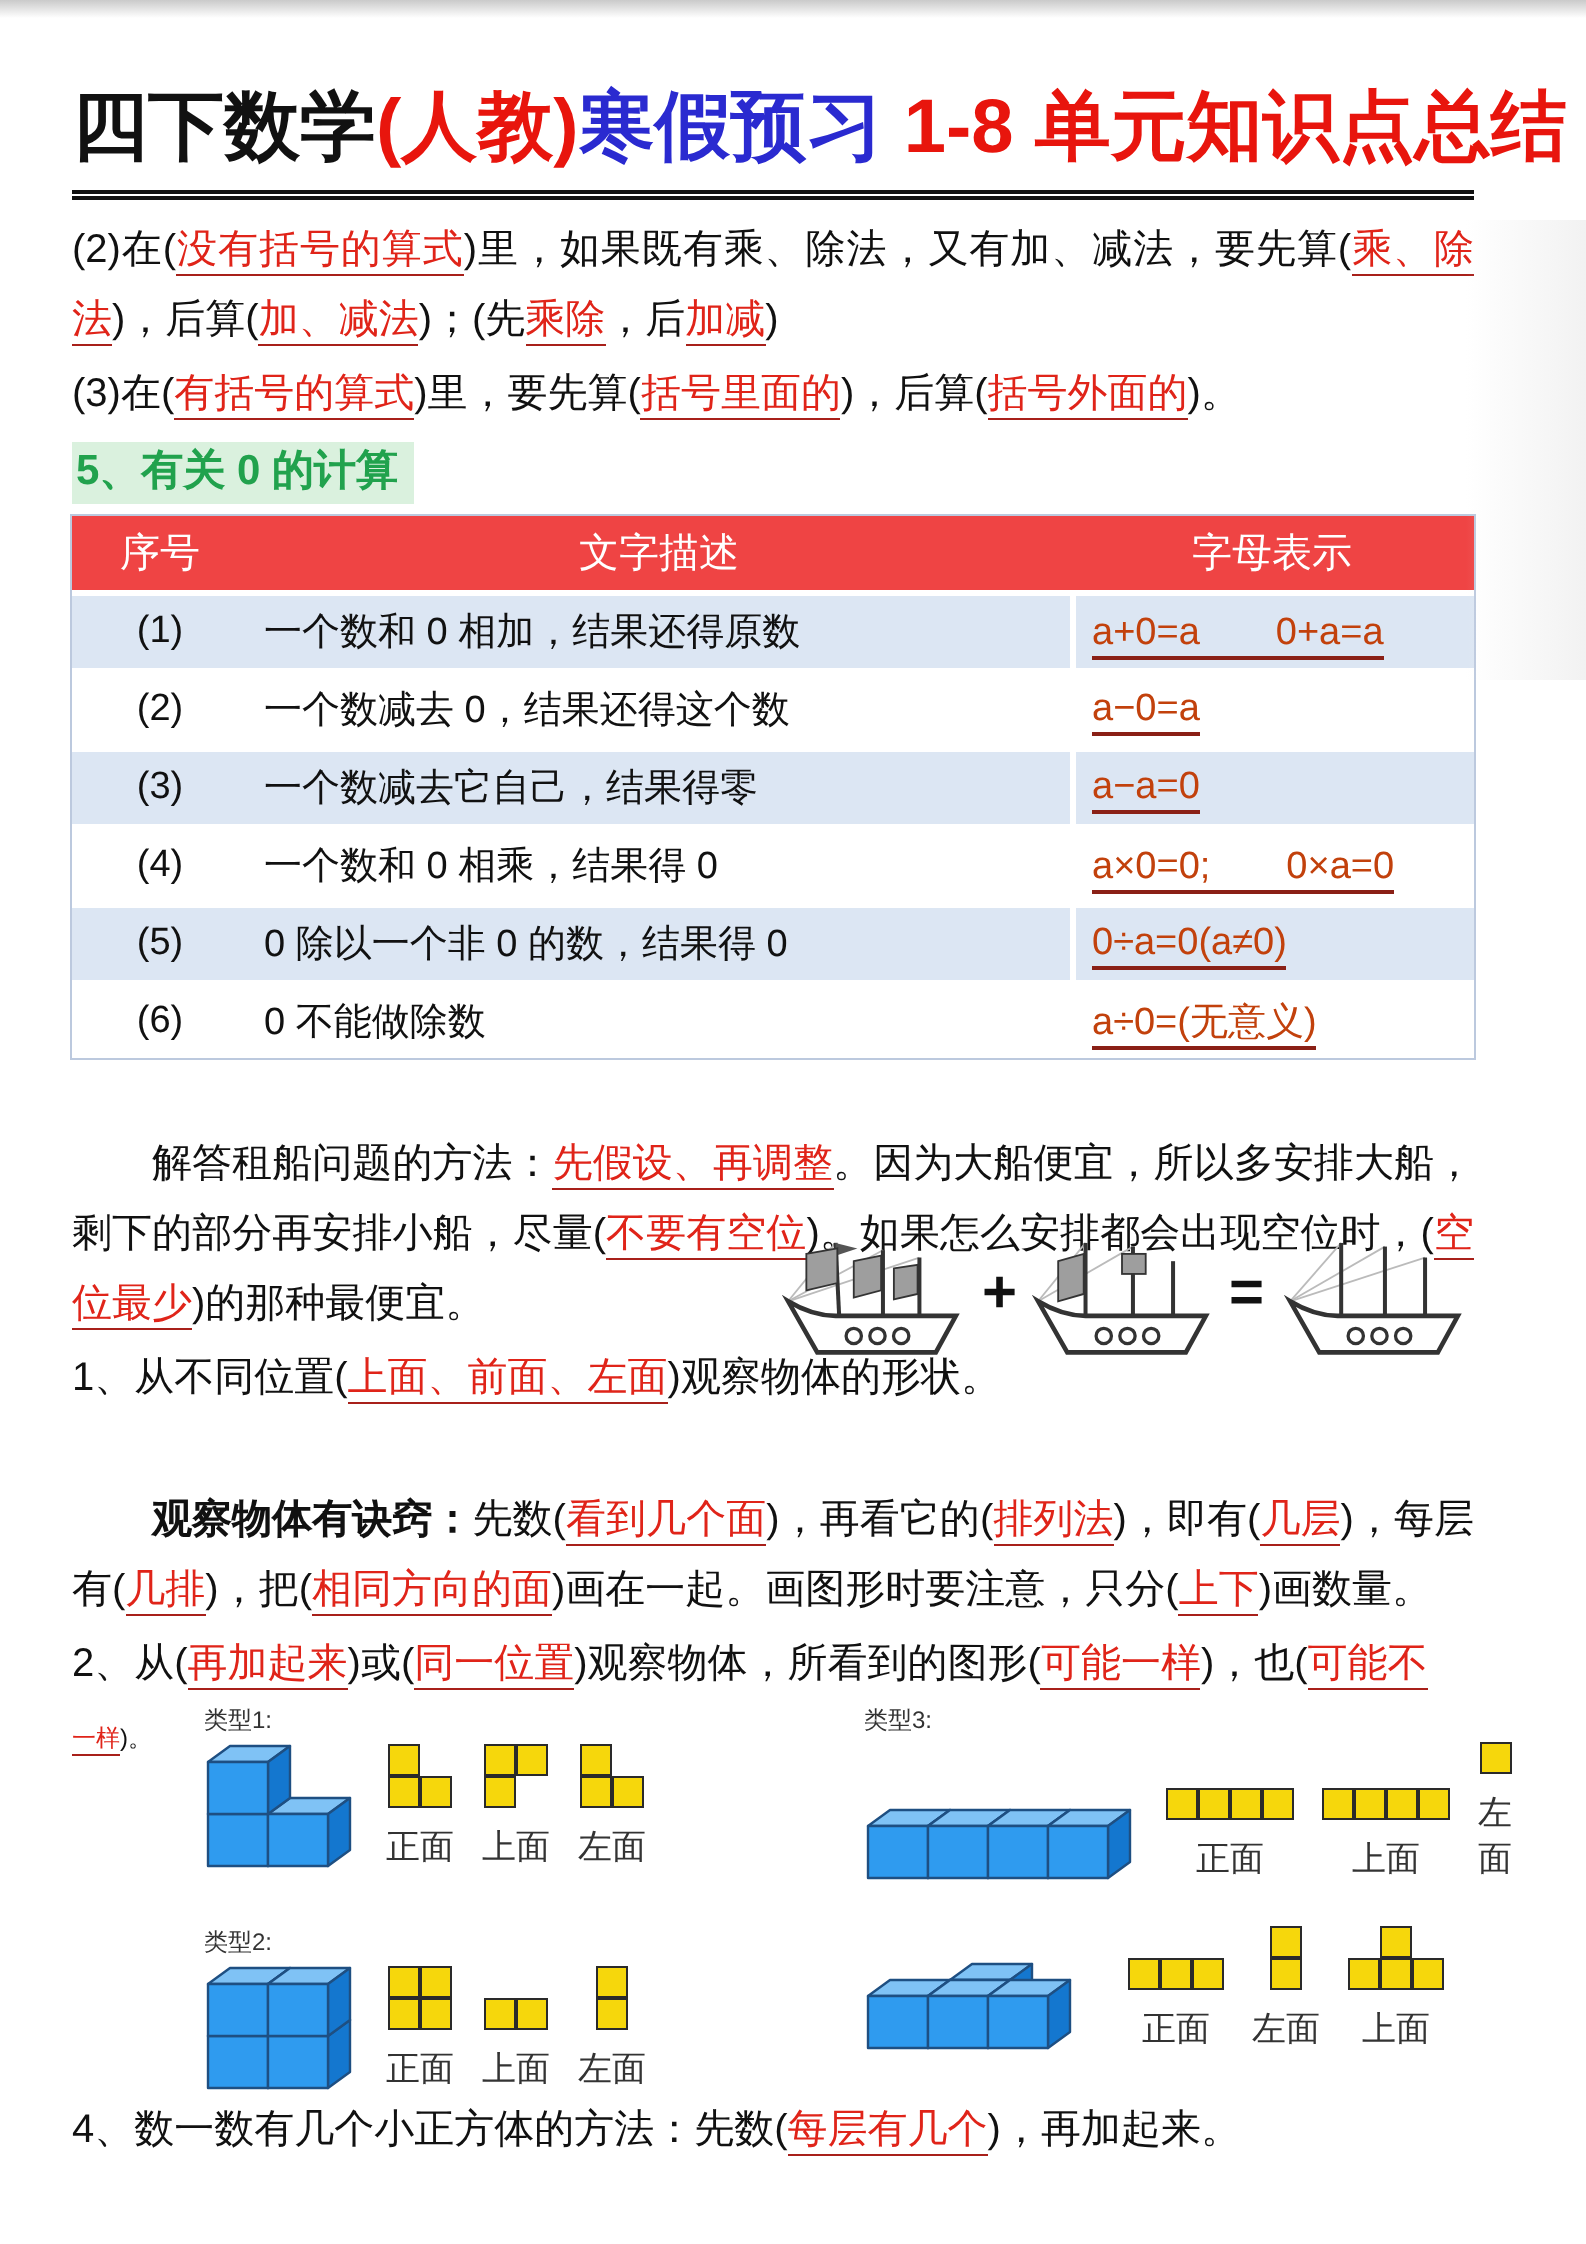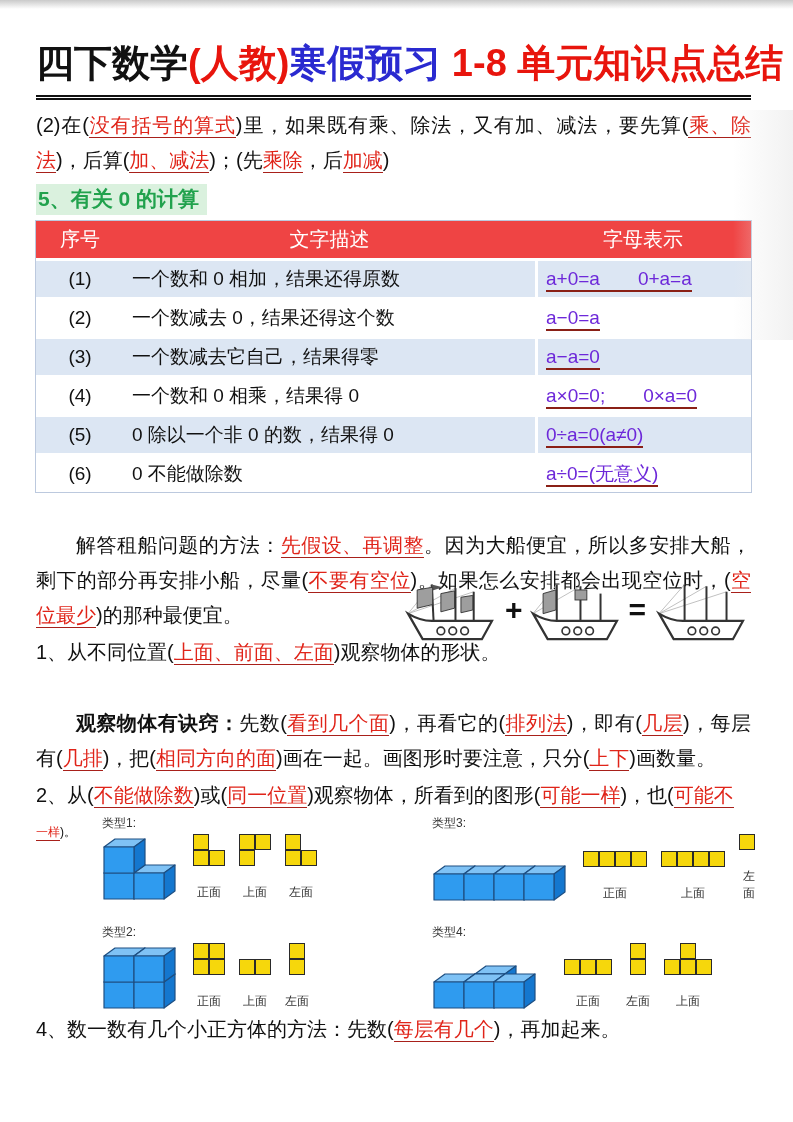--- a/index.html
+++ b/index.html
@@ -1,20 +1,20 @@
 <!DOCTYPE html>
 <html><head>
 <meta charset="utf-8">
 <style>
   html,body{margin:0;padding:0;background:#ffffff;}
   .page{
     position:relative;
     width:793px;height:1122px;
     box-sizing:border-box;
-    padding:38px 42px 0 36px;
+    padding:38px 56px 0 36px;
     background:#fff;
     font-family:"Liberation Sans","DejaVu Sans",sans-serif;
     color:#111;
     overflow:hidden;
   }
   .page::before{content:"";position:absolute;top:0;left:0;right:0;height:9px;
     background:linear-gradient(#cacaca,rgba(255,255,255,0));pointer-events:none;}
   .page::after{content:"";position:absolute;top:110px;right:0;width:60px;height:230px;
     background:linear-gradient(to left,#ececec,rgba(255,255,255,0));opacity:.7;pointer-events:none;}
 
@@ -43,21 +43,21 @@
     outline:1px solid #bcc9de;}
   table.zero th{
     background:#ef4444;color:#fff;font-size:20px;font-weight:normal;
     padding:5px 4px;text-align:center;
   }
   table.zero td{font-size:19px;padding:5px 8px;background:#fff;border-top:3px solid #fff;}
   table.zero tr.alt td{background:#dce6f3;}
   table.zero td.num{text-align:center;width:72px;}
   table.zero td.desc{width:395px;}
   table.zero td.frm{border-left:3px solid #fff;}
-  .formula{color:#6d28d9;border-bottom:2px solid #8a2016;padding-bottom:1px;white-space:pre;}
+  .formula{color:#c2410c;border-bottom:2px solid #8a2016;padding-bottom:1px;white-space:pre;}
 
   
   .boat-wrap{position:relative;}
   .ships{position:absolute;right:2px;bottom:-8px;display:flex;align-items:center;gap:7px;}
   .ships .op{font-size:30px;font-weight:bold;color:#111;line-height:30px;}
   .ship{height:62px;width:auto;display:block;}
 
   
   .banner{
     background:#cdd9ec;color:#1a64c8;font-weight:bold;font-size:27px;
@@ -72,30 +72,31 @@
     flex:1 1 auto;display:grid;grid-template-columns:308px 1fr;
     column-gap:10px;row-gap:4px;padding-left:22px;gap:22px;
   }
   .dg-t1{grid-area:1/1;} .dg-t3{grid-area:1/2;} .dg-t2{grid-area:2/1;} .dg-t4{grid-area:2/2;}
   .dgroup .dlabel{font-size:12px;color:#333;margin-bottom:2px;}
   .drow{display:flex;align-items:flex-end;gap:14px;}
   .solid{flex:0 0 auto;margin-right:2px;}
   .view{display:flex;flex-direction:column;align-items:center;}
   .shape-grid{display:grid;}
   .shape-cell{background:#f6d70c;border:1.5px solid #2a2a2a;box-sizing:border-box;}
-  .vlabel{font-size:12px;color:#333;margin-top:18px;text-align:right;}
+  .vlabel{font-size:17px;color:#333;margin-top:8px;text-align:right;}
 </style>
 </head>
 <body>
 
 <div class="page">
 
   <div class="title"><span>四下数学</span><span class="seg-red">(人教)</span><span class="seg-blue">寒假预习</span><span class="seg-red"> 1-8 单元知识点总结</span></div>
 
   <div class="p"><span>(2)在(</span><span class="seg-r">没有括号的算式</span><span>)里，如果既有乘、除法，又有加、减法，要先算(</span><span class="seg-r">乘、除法</span><span>)，后算(</span><span class="seg-r">加、减法</span><span>)；(先</span><span class="seg-r">乘除</span><span>，后</span><span class="seg-r">加减</span><span>)</span></div>
+  <div class="p"><span>(3)在(</span><span class="seg-r">有括号的算式</span><span>)里，要先算(</span><span class="seg-r">括号里面的</span><span>)，后算(</span><span class="seg-r">括号外面的</span><span>)。</span></div>
 
   <div>
     <span class="green-head">5、有关 0 的计算</span>
   </div>
 
   <table class="zero">
     <thead>
       <tr>
         <th>序号</th>
         <th>文字描述</th>
@@ -182,21 +183,21 @@
         <circle cx="40" cy="57" r="4.2" fill="#fff" stroke="#333" stroke-width="1.8"></circle>
         <circle cx="53" cy="57" r="4.2" fill="#fff" stroke="#333" stroke-width="1.8"></circle>
         <circle cx="66" cy="57" r="4.2" fill="#fff" stroke="#333" stroke-width="1.8"></circle>
       </svg>
     </div>
   </div>
 
 
   <div class="p"><span>1、从不同位置(</span><span class="seg-r">上面、前面、左面</span><span>)观察物体的形状。</span></div>
   <div class="p indent"><span class="seg-b">观察物体有诀窍：</span><span>先数(</span><span class="seg-r">看到几个面</span><span>)，再看它的(</span><span class="seg-r">排列法</span><span>)，即有(</span><span class="seg-r">几层</span><span>)，每层有(</span><span class="seg-r">几排</span><span>)，把(</span><span class="seg-r">相同方向的面</span><span>)画在一起。画图形时要注意，只分(</span><span class="seg-r">上下</span><span>)画数量。</span></div>
-  <div class="p"><span>2、从(</span><span class="seg-r">不能做除数</span><span>)或(</span><span class="seg-r">同一位置</span><span>)观察物体，所看到的图形(</span><span class="seg-r">可能一样</span><span>)，也(</span><span class="seg-r">可能不</span></div>
+  <div class="p"><span>2、从(</span><span class="seg-r">再加起来</span><span>)或(</span><span class="seg-r">同一位置</span><span>)观察物体，所看到的图形(</span><span class="seg-r">可能一样</span><span>)，也(</span><span class="seg-r">可能不</span></div>
 
   <div class="p2wrap">
     <span class="lead"><span class="seg-r">一样</span><span>)。</span></span>
     <div class="diagrams">
 
       <div class="dgroup dg-t1">
         <div class="dlabel">类型1:</div>
         <div class="drow">
           <svg class="solid" viewBox="0 0 75 64" width="75" height="64">
               <polygon points="2,36 13,28 43,28 32,36" fill="#7fc2f5" stroke="#1e4f82" stroke-width="1.2" stroke-linejoin="round"></polygon>
@@ -317,21 +318,20 @@
               <div class="shape-grid" style="grid-template-columns: repeat(1, 16px); grid-template-rows: repeat(2, 16px);">
                 <div class="shape-cell" style="grid-row-start: 1; grid-column-start: 1;"></div>
                 <div class="shape-cell" style="grid-row-start: 2; grid-column-start: 1;"></div>
               </div>
               <div class="vlabel">左面</div>
             </div>
         </div>
       </div>
 
       <div class="dgroup dg-t4">
-        <div class="dlabel">类型4:</div>
         <div class="drow">
           <svg class="solid" viewBox="0 0 116 46" width="116" height="46">
               <polygon points="43,10 54,2 84,2 73,10" fill="#7fc2f5" stroke="#1e4f82" stroke-width="1.2" stroke-linejoin="round"></polygon>
               <polygon points="73,10 84,2 84,28 73,36" fill="#1477cf" stroke="#1e4f82" stroke-width="1.2" stroke-linejoin="round"></polygon>
               <polygon points="43,10 73,10 73,36 43,36" fill="#2f9bef" stroke="#1e4f82" stroke-width="1.2" stroke-linejoin="round"></polygon>
               <polygon points="2,18 13,10 43,10 32,18" fill="#7fc2f5" stroke="#1e4f82" stroke-width="1.2" stroke-linejoin="round"></polygon>
               <polygon points="32,18 43,10 43,36 32,44" fill="#1477cf" stroke="#1e4f82" stroke-width="1.2" stroke-linejoin="round"></polygon>
               <polygon points="2,18 32,18 32,44 2,44" fill="#2f9bef" stroke="#1e4f82" stroke-width="1.2" stroke-linejoin="round"></polygon>
               <polygon points="32,18 43,10 73,10 62,18" fill="#7fc2f5" stroke="#1e4f82" stroke-width="1.2" stroke-linejoin="round"></polygon>
               <polygon points="62,18 73,10 73,36 62,44" fill="#1477cf" stroke="#1e4f82" stroke-width="1.2" stroke-linejoin="round"></polygon>

